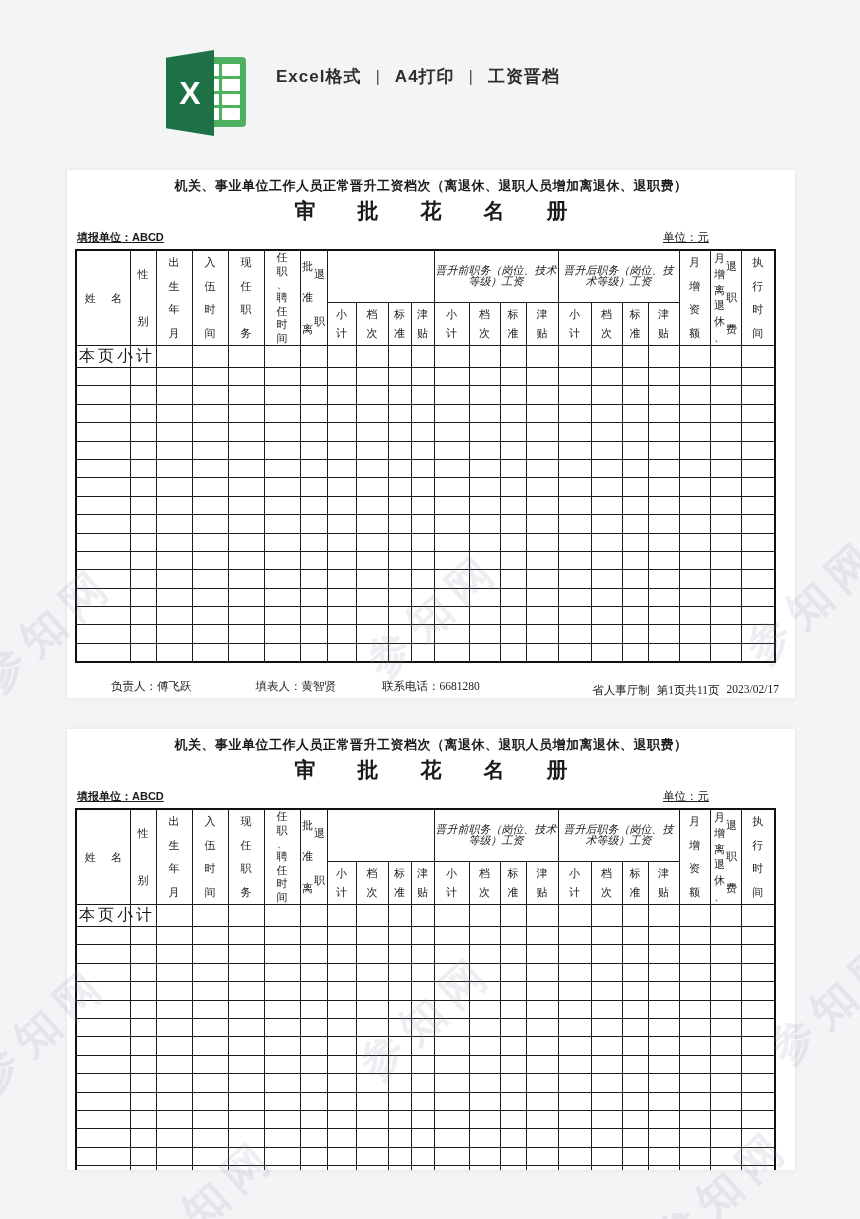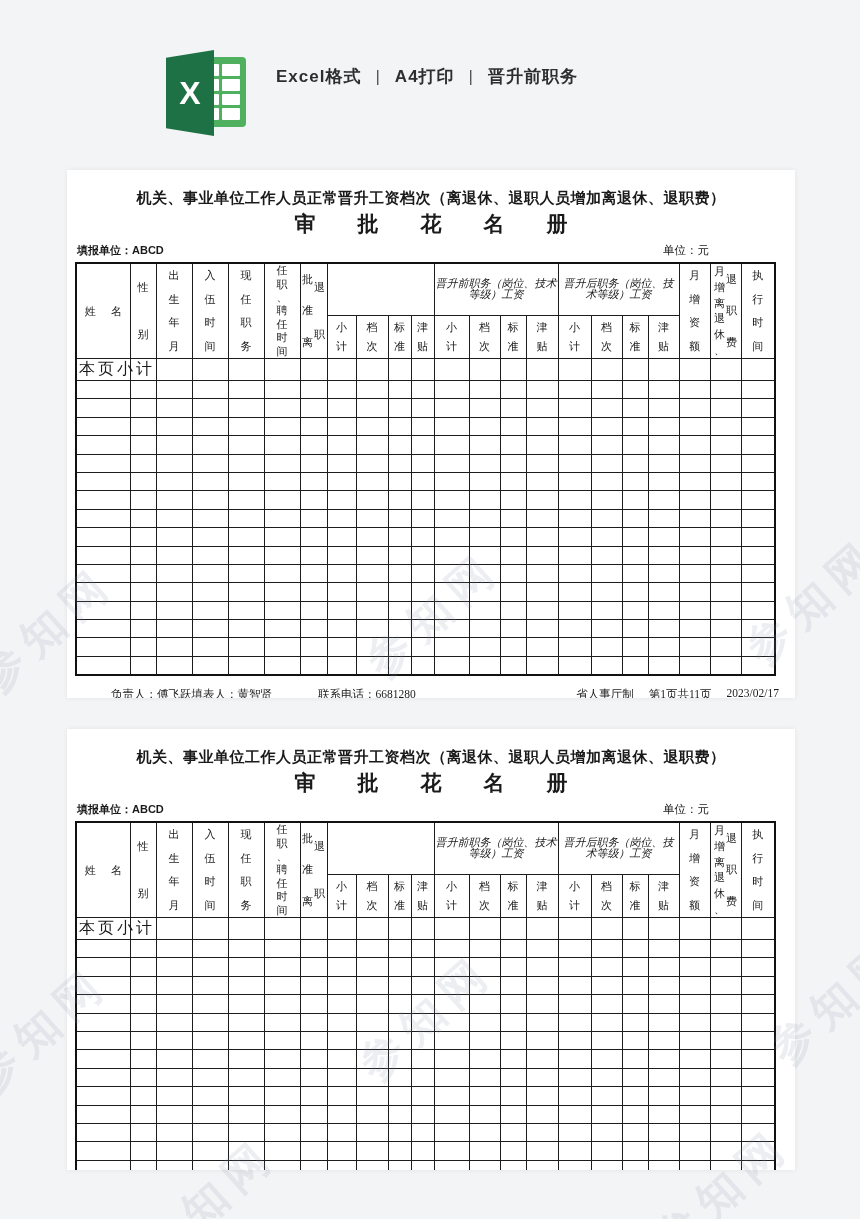--- a/index.html
+++ b/index.html
@@ -25,23 +25,23 @@
   .subtitle .sep{margin:0 14px;color:#555;font-weight:400;}
 
   
   .sheet{position:absolute;left:67px;width:728px;background:#fff;overflow:hidden;
     box-shadow:0 0 5px rgba(0,0,0,.07);
     font-family:"Liberation Serif","DejaVu Serif",serif;color:#1a1a1a;}
   .sheet-1{top:170px;height:528px;}
   .sheet-2{top:729px;height:441px;}
   .sheet-inner{padding:6px 8px 0 8px;}
 
-  .doc-title1{text-align:center;font-size:15px;font-weight:600;margin-top:13px;letter-spacing:.5px;white-space:nowrap;}
+  .doc-title1{text-align:center;font-size:13px;font-weight:600;margin-top:1px;letter-spacing:.5px;white-space:nowrap;}
   .doc-title2{text-align:center;font-size:21px;font-weight:700;letter-spacing:42px;padding-left:42px;margin-top:2px;white-space:nowrap;}
-  .info-row{display:flex;justify-content:space-between;font-size:11.5px;margin:5px 0 4px;padding:0 78px 0 2px;}
+  .info-row{display:flex;justify-content:space-between;font-size:11.5px;margin:5px 0 4px;padding:0 78px 0 2px;text-decoration:underline;}
   .info-row b{font-weight:700;font-family:"Liberation Sans",sans-serif;font-size:11px;}
 
   table.roster{border-collapse:collapse;table-layout:fixed;width:700px;border:2px solid #111;}
   .roster th,.roster td{border:1.5px solid #1c1c1c;padding:0;font-weight:400;}
   .roster th{font-size:11px;line-height:1;}
   col.c1{width:54px}col.c2{width:26px}col.c3{width:36px}col.c4{width:36px}col.c5{width:36px}
   col.c6{width:36px}col.c7{width:27px}col.c8{width:29px}col.c9{width:32px}col.c10{width:23px}
   col.c11{width:23px}col.c12{width:35px}col.c13{width:31px}col.c14{width:26px}col.c15{width:32px}
   col.c16{width:33px}col.c17{width:31px}col.c18{width:26px}col.c19{width:31px}col.c20{width:31px}
   col.c21{width:31px}col.c22{width:34px}
@@ -55,23 +55,23 @@
   .vcol{display:flex;flex-direction:column;justify-content:space-around;align-items:center;height:100%;}
   .vcol span{display:block;line-height:1;}
   .sub-cell .vwrap{height:38px;}
   .name-cell .vwrap{height:94px;align-items:center;}
   .name-cell .vcol{flex-direction:row;width:100%;justify-content:space-around;height:auto;}
 
   .sum-row td,.data-row td{height:17.4px;}
   .sum-label{font-size:16px;letter-spacing:3px;padding-left:2px !important;text-align:left;white-space:nowrap;}
 
   .doc-footer{display:flex;align-items:center;margin-top:11px;font-size:11.5px;padding:0 8px 0 36px;white-space:nowrap;}
-  .doc-footer .f2{}
+  .doc-footer .f2{margin-left:64px;}
   .doc-footer .f3{margin-left:46px;}
-  .doc-footer .fright{margin-left:auto;display:flex;gap:15px;}
+  .doc-footer .fright{margin-left:auto;display:flex;gap:7px;margin-top:9px;}
 
   
   .wm-layer{position:absolute;inset:0;z-index:6;pointer-events:none;}
   .wm{position:absolute;font-size:44px;font-weight:700;letter-spacing:10px;color:#8a93a8;opacity:.15;
       transform:rotate(-42deg);white-space:nowrap;font-family:"Liberation Sans",sans-serif;}
   .wm:nth-of-type(1){left:-34px;top:600px;}
   .wm:nth-of-type(2){left:352px;top:585px;}
   .wm:nth-of-type(3){left:732px;top:572px;}
   .wm:nth-of-type(4){left:-40px;top:1000px;}
   .wm:nth-of-type(5){left:345px;top:988px;}
@@ -95,21 +95,21 @@
           <i></i>
           <i></i>
         </div>
     </div>
     <div class="xl-cover">
       <span>X</span>
     </div>
   </div>
   <div class="header-text">
     <div class="subtitle">
-      <span>Excel格式</span><span class="sep">|</span><span>A4打印</span><span class="sep">|</span><span>晋升前职务</span>
+      <span>Excel格式</span><span class="sep">|</span><span>A4打印</span><span class="sep">|</span><span>工资晋档</span>
     </div>
   </div>
 </div>
 
 <div class="sheet sheet-1">
   <div class="sheet-inner">
     <div class="doc-title1">机关、事业单位工作人员正常晋升工资档次（离退休、退职人员增加离退休、退职费）</div>
     <div class="doc-title2">审批花名册</div>
     <div class="info-row">
       <span><b>填报单位：</b><b>ABCD</b></span>

